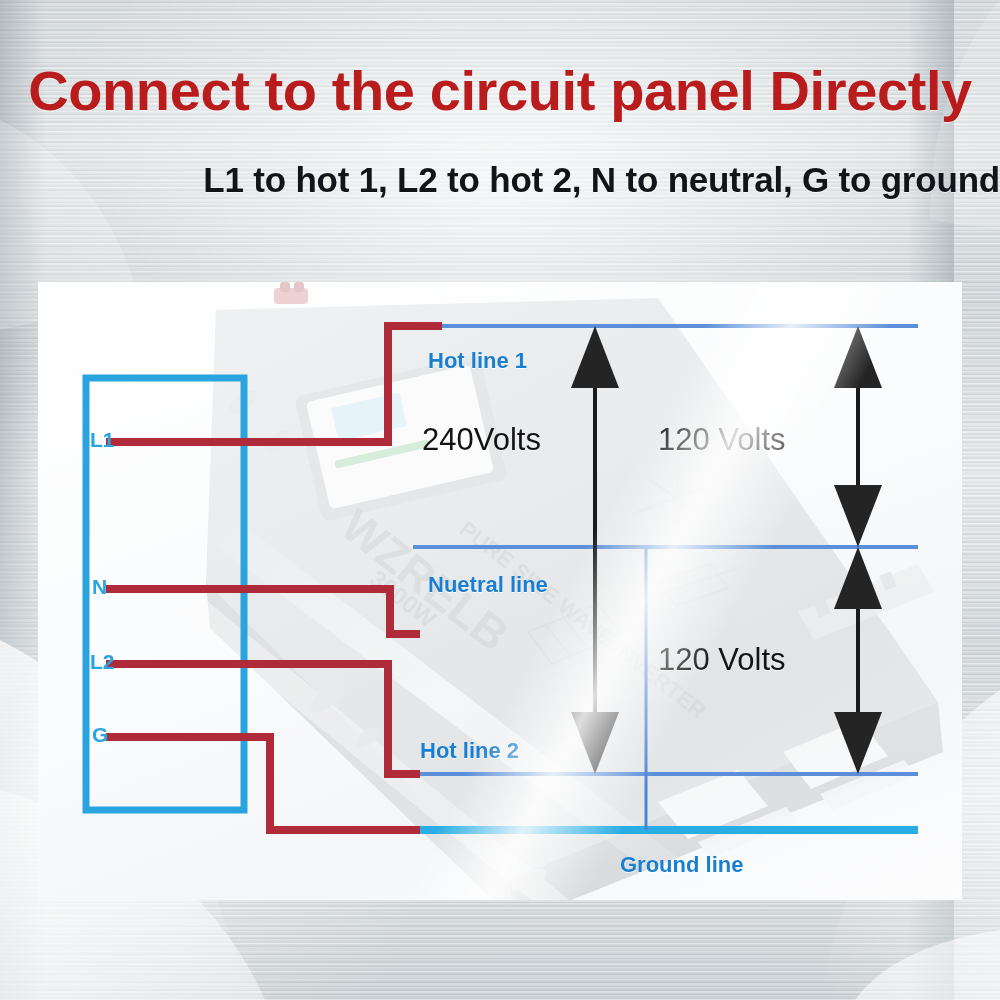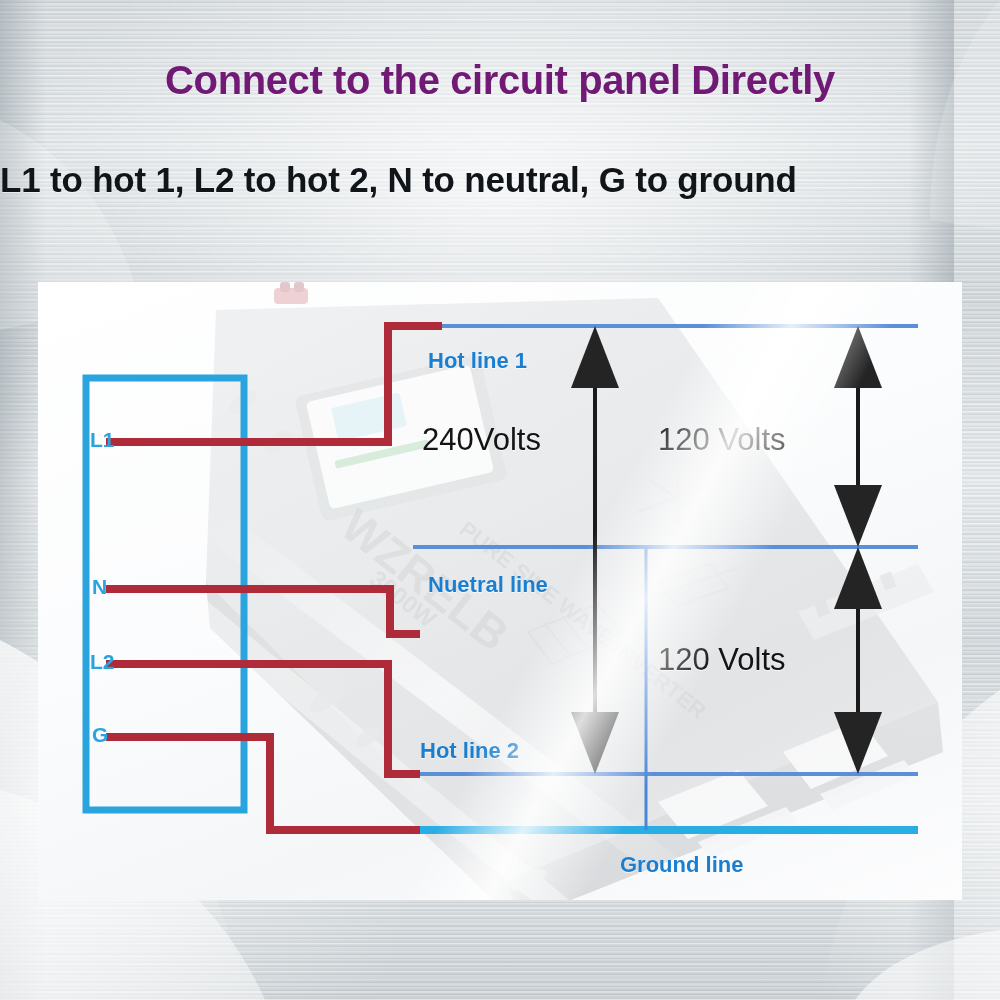--- a/index.html
+++ b/index.html
@@ -31,27 +31,27 @@
       radial-gradient(ellipse 70% 40% at 50% 18%, rgba(255,255,255,0.72), rgba(255,255,255,0) 70%),
       radial-gradient(ellipse 50% 55% at 8% 78%, rgba(255,255,255,0.40), rgba(255,255,255,0) 72%);
     pointer-events:none;
   }
   #bg-swirls{position:absolute;inset:0;pointer-events:none;}
 
   
   .heading-wrap{position:absolute;left:0;top:0;width:1000px;}
   #title{
     position:absolute;left:0;top:58px;width:1000px;text-align:center;
-    font-size:40px;font-weight:bold;letter-spacing:-0.4px;
-    color:#701a75;
+    font-size:56px;font-weight:bold;letter-spacing:-0.4px;
+    color:#b91c1c;
     text-shadow:0 1px 0 rgba(255,255,255,.55);
     white-space:nowrap;
   }
   #subtitle{
-    position:absolute;left:0;top:160px;width:1000px;text-align:left;
+    position:absolute;left:0;top:160px;width:1000px;text-align:right;
     font-size:35px;font-weight:bold;letter-spacing:-0.2px;
     color:#111418;
     text-shadow:0 1px 0 rgba(255,255,255,.5);
     white-space:nowrap;
   }
 
   
   #diagram-panel{
     position:absolute;left:38px;top:282px;width:924px;height:618px;
     background:linear-gradient(160deg,#ffffff 0%,#fbfcfd 42%,#f4f6f8 72%,#fdfdfe 100%);

